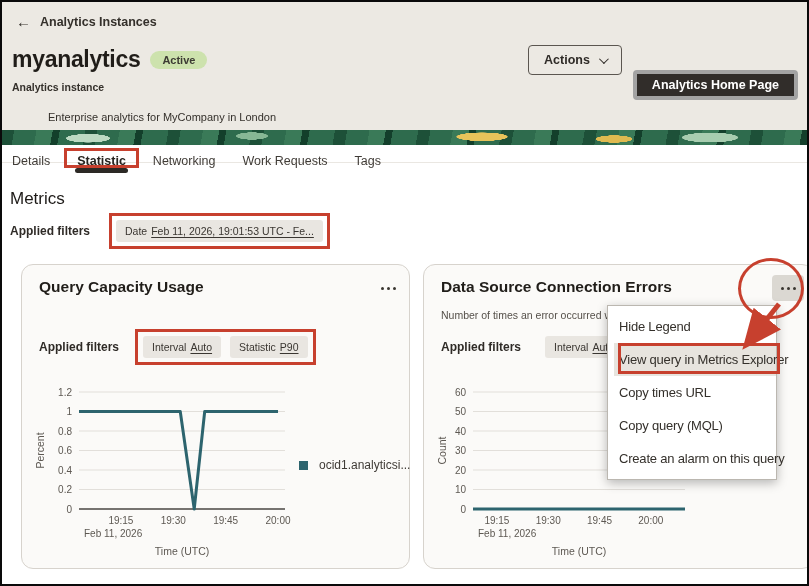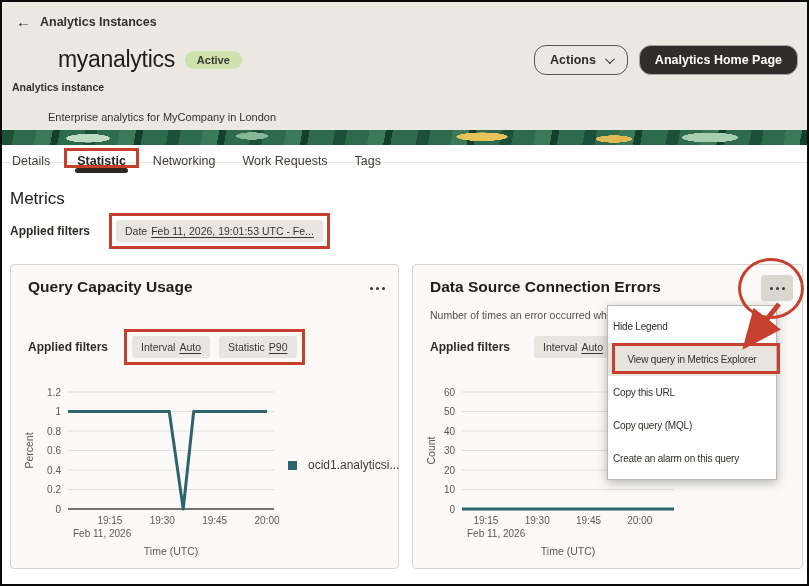--- a/index.html
+++ b/index.html
@@ -7,28 +7,28 @@
     --tick:#5d5852; --chipbg:#e9e6e1; --cardbg:#fbfaf8; --cardbd:#d7d3cd;
   }
   *{margin:0;padding:0;box-sizing:border-box;}
   body{background:#888;font-family:"Liberation Sans",sans-serif;}
   .frame{position:relative;width:809px;height:586px;background:#fff;border:2px solid #0a0a0a;overflow:hidden;margin:0 auto;}
   
   .hero{position:absolute;left:0;top:0;width:100%;height:128px;background:#ece9e3;}
   .breadcrumb{position:absolute;left:14px;top:11px;display:flex;align-items:center;gap:9px;color:#34302b;font-size:12.5px;font-weight:bold;cursor:pointer;}
   .breadcrumb .arrow{font-size:15px;font-weight:normal;}
   .title-row{position:absolute;left:10px;top:44px;display:flex;align-items:center;gap:10px;}
-  .title-row h1{font-size:23px;font-weight:normal;color:var(--ink);letter-spacing:-.3px;margin-left:46px;}
+  .title-row h1{font-size:23px;font-weight:bold;color:var(--ink);letter-spacing:-.3px;}
   .badge{background:#cde2ad;color:#3c3a33;font-size:11px;font-weight:bold;padding:3px 12px;border-radius:11px;}
   .subtitle{position:absolute;left:10px;top:79px;font-size:10.5px;font-weight:bold;color:#34302b;}
   .hero-desc{position:absolute;left:10px;top:109px;font-size:11px;color:#34302b;margin-left:36px;}
   .hero-buttons{position:absolute;top:43px;right:9px;display:flex;gap:11px;}
-  .btn{height:30px;border-radius:12px;font-family:inherit;font-size:12.5px;font-weight:bold;cursor:pointer;display:flex;align-items:center;gap:9px;padding:0 15px;}
+  .btn{height:30px;border-radius:4px;font-family:inherit;font-size:12.5px;font-weight:bold;cursor:pointer;display:flex;align-items:center;gap:9px;padding:0 15px;}
   .btn-outline{background:transparent;border:1px solid #5b5650;color:#2f2b27;}
-  .btn-dark{background:#312d2a;border:1px solid #a3a3a3;color:#fff;}
+  .btn-dark{background:#312d2a;border:4px solid #a3a3a3;color:#fff;margin-top:25px;}
   .chev{width:7px;height:7px;border-right:1.8px solid #2f2b27;border-bottom:1.8px solid #2f2b27;transform:rotate(45deg) translateY(-2px);}
   
   .band{position:absolute;left:0;top:128px;width:100%;height:15px;background-color:#2e6b4d;
     background-image:
       radial-gradient(ellipse 42px 7px at 480px 45%, #e7c35a 60%, transparent 62%),
       radial-gradient(ellipse 30px 6px at 612px 60%, #dfba50 60%, transparent 62%),
       radial-gradient(ellipse 46px 8px at 708px 50%, #a8cdb0 60%, transparent 62%),
       radial-gradient(ellipse 36px 7px at 86px 55%, #bcd9c2 60%, transparent 62%),
       radial-gradient(ellipse 26px 6px at 250px 40%, #87b795 60%, transparent 62%),
       repeating-linear-gradient(100deg,#1d5038 0 12px,#2e6b4d 12px 34px,#3a7a58 34px 50px,#133f2b 50px 57px,#2e6b4d 57px 82px);}
@@ -39,39 +39,39 @@
   .tab-underline{position:absolute;left:-2px;right:-2px;bottom:-11px;height:5px;background:#2c2925;border-radius:3px;}
   
   .metrics-h{position:absolute;left:8px;top:187px;font-size:17px;font-weight:normal;color:#1d1a17;}
   .filters-row{position:absolute;left:8px;top:218px;display:flex;align-items:center;gap:26px;}
   .flabel{font-size:12px;font-weight:bold;color:#2f2b27;}
   .chip{display:inline-flex;align-items:center;gap:4px;background:var(--chipbg);border-radius:3px;padding:5px 9px;font-size:10.5px;color:#3a3631;white-space:nowrap;cursor:pointer;}
   .chip u{text-underline-offset:2px;}
   .anno-wrap{position:relative;display:inline-flex;}
   .anno-box{position:absolute;border:3px solid var(--anno);pointer-events:none;z-index:20;}
   
-  .card{position:absolute;top:262px;height:305px;background:var(--cardbg);border:1px solid var(--cardbd);border-radius:4px;}
+  .card{position:absolute;top:262px;height:305px;background:var(--cardbg);border:1px solid var(--cardbd);border-radius:12px;margin-left:11px;}
   .card-left{left:8px;width:389px;}
   .card-right{left:410px;width:391px;}
   .card h3{position:absolute;left:17px;top:13px;font-size:15.5px;font-weight:bold;color:var(--ink);white-space:nowrap;}
   .card .desc{position:absolute;left:17px;top:44px;font-size:10.5px;color:var(--mut);white-space:nowrap;overflow:hidden;max-width:360px;}
   .card .cfilters{position:absolute;left:17px;top:71px;display:flex;align-items:center;}
   .card .cflabel{font-size:12px;font-weight:bold;color:#2f2b27;margin-right:24px;}
   .chipset{position:relative;display:inline-flex;gap:9px;}
   .dots-btn{position:absolute;top:10px;display:flex;align-items:center;justify-content:center;gap:3px;height:26px;width:32px;border:none;background:transparent;border-radius:4px;cursor:pointer;}
   .dots-btn i{width:3px;height:3px;background:#3a3631;border-radius:50%;}
   .card-left .dots-btn{left:350px;}
   .card-right .dots-btn{left:348px;background:#dbd8d2;}
   .chart{position:absolute;left:10px;top:112px;}
   .chart text{font-family:"Liberation Sans",sans-serif;fill:var(--tick);}
   .legend{position:absolute;left:277px;top:193px;display:flex;align-items:center;gap:11px;font-size:12px;color:#3f3b36;white-space:nowrap;}
   .legend .sw{width:9px;height:9px;display:inline-block;}
   
   .menu{position:absolute;left:605px;top:303px;width:170px;background:#fff;border:1px solid #bbb7b0;box-shadow:0 3px 10px rgba(0,0,0,.28);padding:4px 0;z-index:10;}
-  .menu-item{position:relative;height:33px;line-height:33px;padding:0 5px;font-size:10px;letter-spacing:-.2px;color:#34302b;white-space:nowrap;cursor:pointer;}
+  .menu-item{position:relative;height:33px;line-height:33px;padding:0 5px;font-size:13px;letter-spacing:-.2px;color:#34302b;white-space:nowrap;cursor:pointer;margin-left:6px;}
   .menu-item.hl{background:#e7e4de;text-align:center;}
   
   .anno-circle{position:absolute;left:736px;top:256px;width:66px;height:61px;border:3.5px solid var(--anno);border-radius:50%;pointer-events:none;z-index:21;}
   .anno-arrow{position:absolute;left:727px;top:297px;pointer-events:none;z-index:21;}
 </style>
 </head>
 <body>
 
 <div class="frame">
 
@@ -210,21 +210,21 @@
         <text x="44" y="160" text-anchor="start" font-size="10">Feb 11, 2026</text>
         <text x="145" y="178" text-anchor="middle" font-size="10.5">Time (UTC)</text>
         <text x="0" y="0" text-anchor="middle" font-size="10.5" transform="translate(12 73.5) rotate(-90)">Count</text>
         <polyline points="39,132 251,132" fill="none" stroke="#2d646e" stroke-width="3" stroke-linejoin="round"></polyline>
       </svg>
   </section>
 
   <div class="menu" id="menu">
       <div class="menu-item">Hide Legend</div>
       <div class="menu-item hl">View query in Metrics Explorer<i class="anno-box" style="inset: 0px -4px 2px 4px;"></i></div>
-      <div class="menu-item">Copy this URL</div>
+      <div class="menu-item">Copy times URL</div>
       <div class="menu-item">Copy query (MQL)</div>
       <div class="menu-item">Create an alarm on this query</div>
     </div>
 
   <i class="anno-circle"></i>
   <svg class="anno-arrow" width="70" height="58" viewBox="0 0 70 58">
     <defs>
       <marker id="ah" markerWidth="9" markerHeight="8" refX="6.5" refY="3.5" orient="auto">
         <path d="M0,0 L8,3.5 L0,7 Z" style="fill:var(--anno);"></path>
       </marker>

